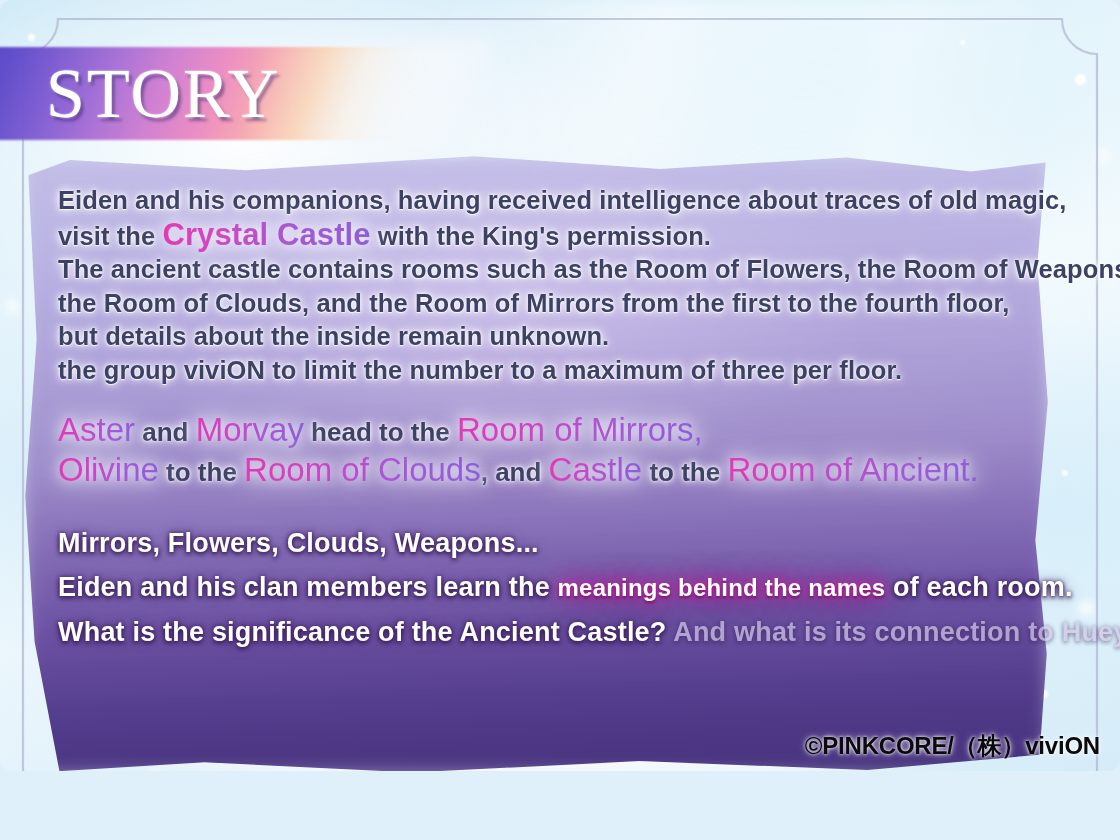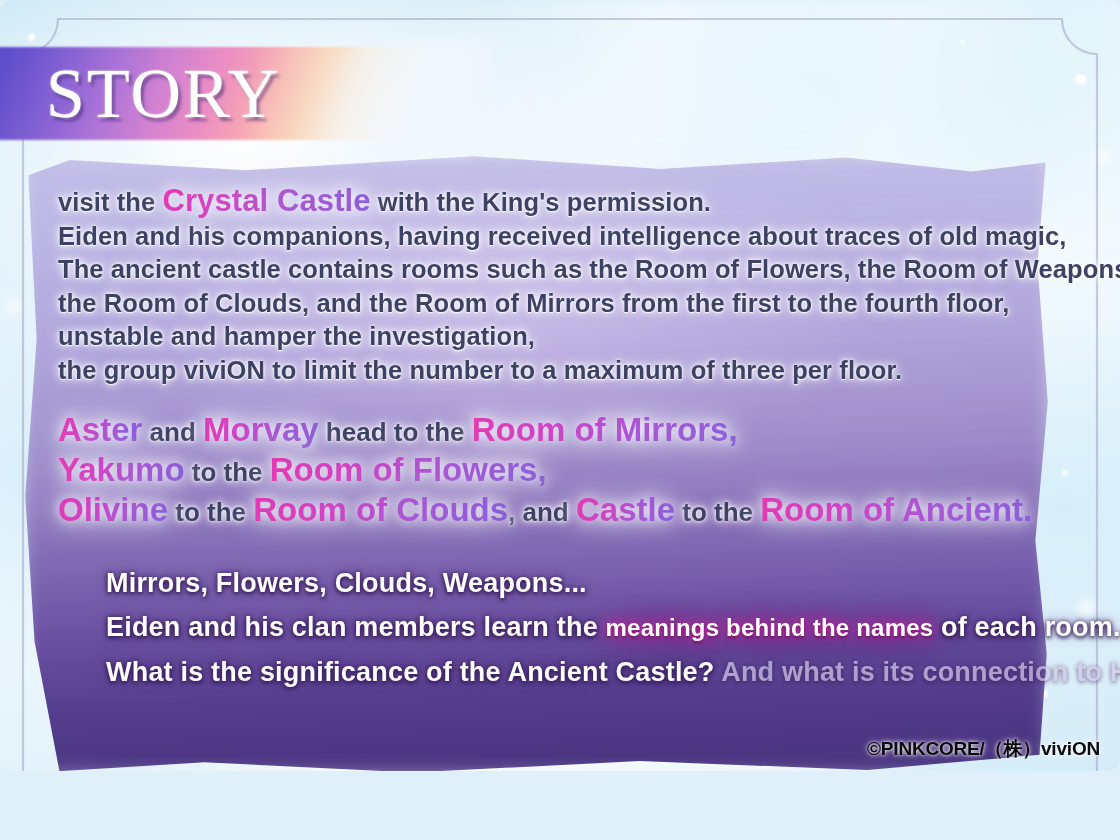--- a/index.html
+++ b/index.html
@@ -86,39 +86,39 @@
      background:linear-gradient(96deg,#e23ab4 0%,#d048c2 28%,#a758d4 62%,#8c5fd8 100%);
      -webkit-background-clip:text;background-clip:text;color:transparent;
      text-shadow:none;
      filter:drop-shadow(0 0 6px rgba(255,255,255,.95)) drop-shadow(0 0 12px rgba(255,255,255,.7));}
 
   .names{margin-top:24px;}
   .nline{font-size:26px;line-height:38px;color:#3e4166;font-weight:600;
      text-shadow:0 0 7px rgba(255,255,255,.95),0 0 13px rgba(255,255,255,.8),0 0 3px rgba(255,255,255,1);
      white-space:nowrap;}
   .nline .big{
-     font-size:33px;font-weight:700;
+     font-size:33px;font-weight:400;
      background:linear-gradient(96deg,#e23ab4 0%,#cf44c4 30%,#a857d6 64%,#8a5fda 100%);
      -webkit-background-clip:text;background-clip:text;color:transparent;text-shadow:none;
      filter:drop-shadow(0 0 6px rgba(255,255,255,.98)) drop-shadow(0 0 13px rgba(255,255,255,.75));}
 
-  .finale{margin-top:30px;margin-left:48px;}
+  .finale{margin-top:30px;}
   .fline{font-size:27px;line-height:44px;color:#ffffff;font-weight:600;letter-spacing:.2px;
      text-shadow:0 0 5px rgba(60,30,90,.9),0 2px 4px rgba(40,20,70,.85),0 0 12px rgba(90,50,130,.6);
      white-space:nowrap;}
   .fline .emph{
      font-size:24px;font-weight:700;color:#ffffff;
      text-shadow:0 0 10px rgba(208,30,160,.95),0 0 20px rgba(190,30,150,.9),
                  0 0 30px rgba(170,25,140,.7),0 2px 3px rgba(60,10,60,.8);}
   .fline .fade{color:#cfc6e4;opacity:.72;
      text-shadow:0 0 5px rgba(60,30,90,.55),0 2px 4px rgba(40,20,70,.5);}
 
   
   .copyright{position:absolute;right:20px;bottom:9px;
-     font-size:19px;font-weight:700;color:#0b0b0e;letter-spacing:-.2px;
+     font-size:24px;font-weight:700;color:#0b0b0e;letter-spacing:-.2px;
      text-shadow:0 0 3px rgba(255,255,255,.95),0 0 6px rgba(255,255,255,.85);}
 </style>
 </head>
 <body>
 
 <div class="stage">
 
   <div class="bg"></div>
   <div class="bg-sheen"></div>
 
@@ -150,31 +150,30 @@
     <div class="panel-glow"></div>
   </div>
 
   <div class="banner"></div>
   <div class="banner-fade"></div>
   <div class="story-title">STORY</div>
 
   <div class="content">
 
     <div class="para-block">
+      <div class="para"><span>Eiden and his companions, having received intelligence about traces of old magic,</span></div>
       <div class="para"><span>visit the </span><span class="hl">Crystal Castle</span><span> with the King's permission.</span></div>
-      <div class="para"><span>Eiden and his companions, having received intelligence about traces of old magic,</span></div>
       <div class="para"><span>The ancient castle contains rooms such as the Room of Flowers, the Room of Weapons,</span></div>
       <div class="para"><span>the Room of Clouds, and the Room of Mirrors from the first to the fourth floor,</span></div>
-      <div class="para"><span>unstable and hamper the investigation,</span></div>
+      <div class="para"><span>but details about the inside remain unknown.</span></div>
       <div class="para"><span>the group viviON to limit the number to a maximum of three per floor.</span></div>
     </div>
 
     <div class="names">
       <div class="nline"><span class="big">Aster</span><span> and </span><span class="big">Morvay</span><span> head to the </span><span class="big">Room of Mirrors,</span></div>
-      <div class="nline"><span class="big">Yakumo</span><span> to the </span><span class="big">Room of Flowers,</span></div>
       <div class="nline"><span class="big">Olivine</span><span> to the </span><span class="big">Room of Clouds</span><span>, and </span><span class="big">Castle</span><span> to the </span><span class="big">Room of Ancient.</span></div>
     </div>
 
     <div class="finale">
       <div class="fline"><span>Mirrors, Flowers, Clouds, Weapons...</span></div>
       <div class="fline"><span>Eiden and his clan members learn the </span><span class="emph">meanings behind the names</span><span> of each room.</span></div>
       <div class="fline"><span>What is the significance of the Ancient Castle? </span><span class="fade">And what is its connection to Huey...?</span></div>
     </div>
 
   </div>

